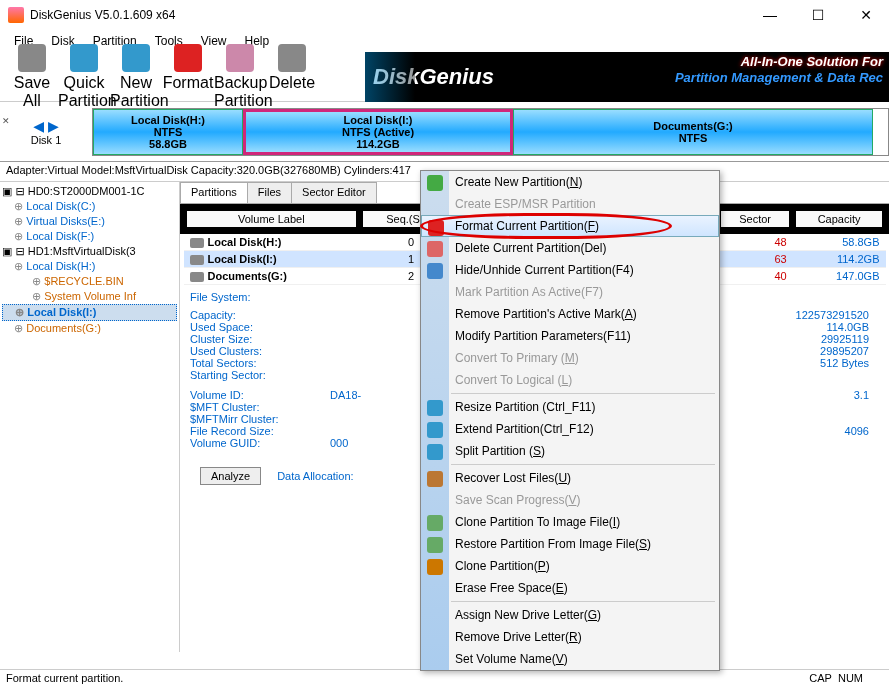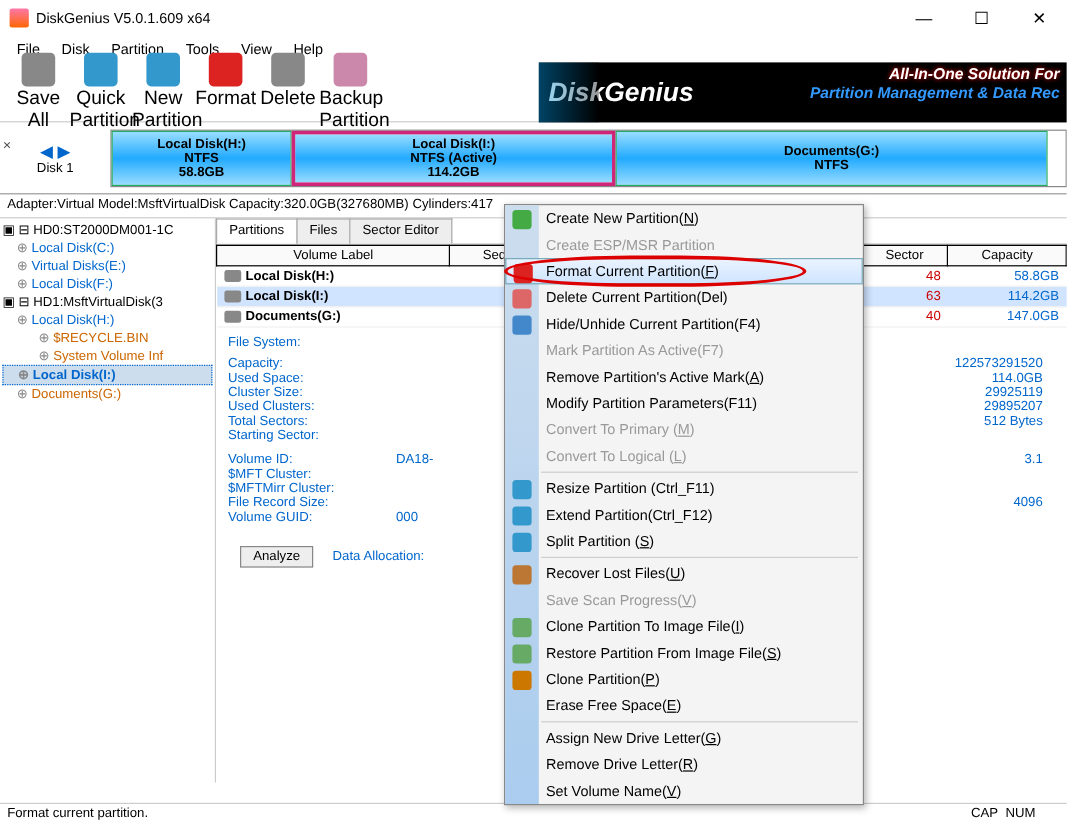--- a/index.html
+++ b/index.html
@@ -7,21 +7,21 @@
   .titlebar { height:30px; display:flex; align-items:center; padding:0 8px; }
   .titlebar .logo { width:16px; height:16px; background:linear-gradient(#f7a, #f60); border-radius:2px; margin-right:6px; }
   .titlebar .title { flex:1; }
   .winbtns { display:flex; gap:18px; font-size:14px; }
   .winbtns span { width:30px; text-align:center; cursor:pointer; }
   .menubar { height:22px; display:flex; align-items:center; padding:0 6px; gap:2px; }
   .menubar .mi { padding:2px 8px; }
   .toolbar { height:50px; display:flex; align-items:center; padding:2px 6px; gap:2px; position:relative; border-bottom:1px solid #ccc; }
   .tbtn { width:52px; text-align:center; font-size:16px; line-height:1.1; cursor:pointer; }
   .tbtn .ticon { width:28px; height:28px; margin:0 auto 2px; border-radius:4px; }
-  .banner { position:absolute; right:0; top:0; height:50px; width:440px; background:#000; color:#fff; display:flex; align-items:center; }
+  .banner { position:absolute; right:0; top:0; height:50px; width:524px; background:#000; color:#fff; display:flex; align-items:center; }
   .banner .bl { font-size:22px; font-weight:bold; font-style:italic; padding-left:8px; }
   .banner .bgrad { position:absolute; left:0; top:0; height:100%; width:50px; background:linear-gradient(90deg,#0af,#000); opacity:.4;}
   .banner .br { position:absolute; right:6px; top:2px; text-align:right; font-size:13px; font-weight:bold; line-height:1.2; color:#fff; font-style:italic; }
   .banner .br .l1 { color:#fff; text-shadow:0 0 4px #f00; }
   .banner .br .l2 { color:#39f; }
   .diskmap { height:60px; display:flex; align-items:center; border-bottom:1px solid #999; }
   .diskmap .left { width:92px; text-align:center; font-size:11px; }
   .diskmap .left .arrows { color:#06c; font-size:14px; }
   .diskmap .bar { flex:1; height:48px; display:flex; border:1px solid #888; }
   .part { position:relative; border:1px solid #2a6; background:linear-gradient(#9df,#2af,#9df); text-align:center; font-size:11px; display:flex; flex-direction:column; justify-content:center; font-weight:bold; }
@@ -34,21 +34,21 @@
   .tree .ind2 { padding-left:30px; }
   .tree .hdd::before { content:"▣ "; }
   .tree .vol { color:#06c; }
   .tree .doc { color:#c60; }
   .tree .sel { background:#cde; border:1px dotted #06c; font-weight:bold; }
   .rightpane { flex:1; position:relative; }
   .tabs { height:22px; display:flex; border-bottom:1px solid #aaa; }
   .tabs .tab { padding:3px 10px; border:1px solid #aaa; border-bottom:none; background:#eee; margin-right:-1px; font-size:11px; }
   .tabs .tab.active { background:#fff; }
   .grid { width:100%; font-size:11px; border-collapse:collapse; }
-  .grid th { text-align:center; border:1px solid #000000; padding:2px 4px; font-weight:normal; background:#fafafa; }
+  .grid th { text-align:center; border:7px solid #000000; padding:2px 4px; font-weight:normal; background:#fafafa; }
   .grid td { padding:2px 6px; border-bottom:1px solid #f0f0f0; }
   .grid td.num { text-align:right; color:#c00; }
   .grid td.cap { text-align:right; color:#06c; }
   .grid tr.selrow td { background:#d0e4ff; }
   .diskicon { display:inline-block; width:14px; height:10px; background:#888; border-radius:2px; margin-right:4px; vertical-align:middle; }
   .details { padding:6px 10px 2px; font-size:11px; }
   .details .row { display:flex; }
   .details .lbl { color:#06c; width:140px; }
   .details .val { color:#06c; text-align:right; flex:1; padding-right:10px; }
   .analyzebtn { margin:8px 10px; padding:2px 10px; border:1px solid #888; background:#eee; font-size:11px; }
@@ -102,26 +102,26 @@
       </div>
       <div class="tbtn">
         <div class="ticon" style="background:#39c;"></div>
         <div>New Partition</div>
       </div>
       <div class="tbtn">
         <div class="ticon" style="background:#d22;"></div>
         <div>Format</div>
       </div>
       <div class="tbtn">
+        <div class="ticon" style="background:#c8a;"></div>
+        <div>Backup Partition</div>
+      </div>
+      <div class="tbtn">
         <div class="ticon" style="background:#888;"></div>
         <div>Delete</div>
-      </div>
-      <div class="tbtn">
-        <div class="ticon" style="background:#c8a;"></div>
-        <div>Backup Partition</div>
       </div>
     </div>
   <div class="banner">
     <div class="bgrad"></div>
     <div class="bl">DiskGenius</div>
     <div class="br">
       <div class="l1">All-In-One Solution For</div>
       <div class="l2">Partition Management &amp; Data Rec</div>
     </div>
   </div>

